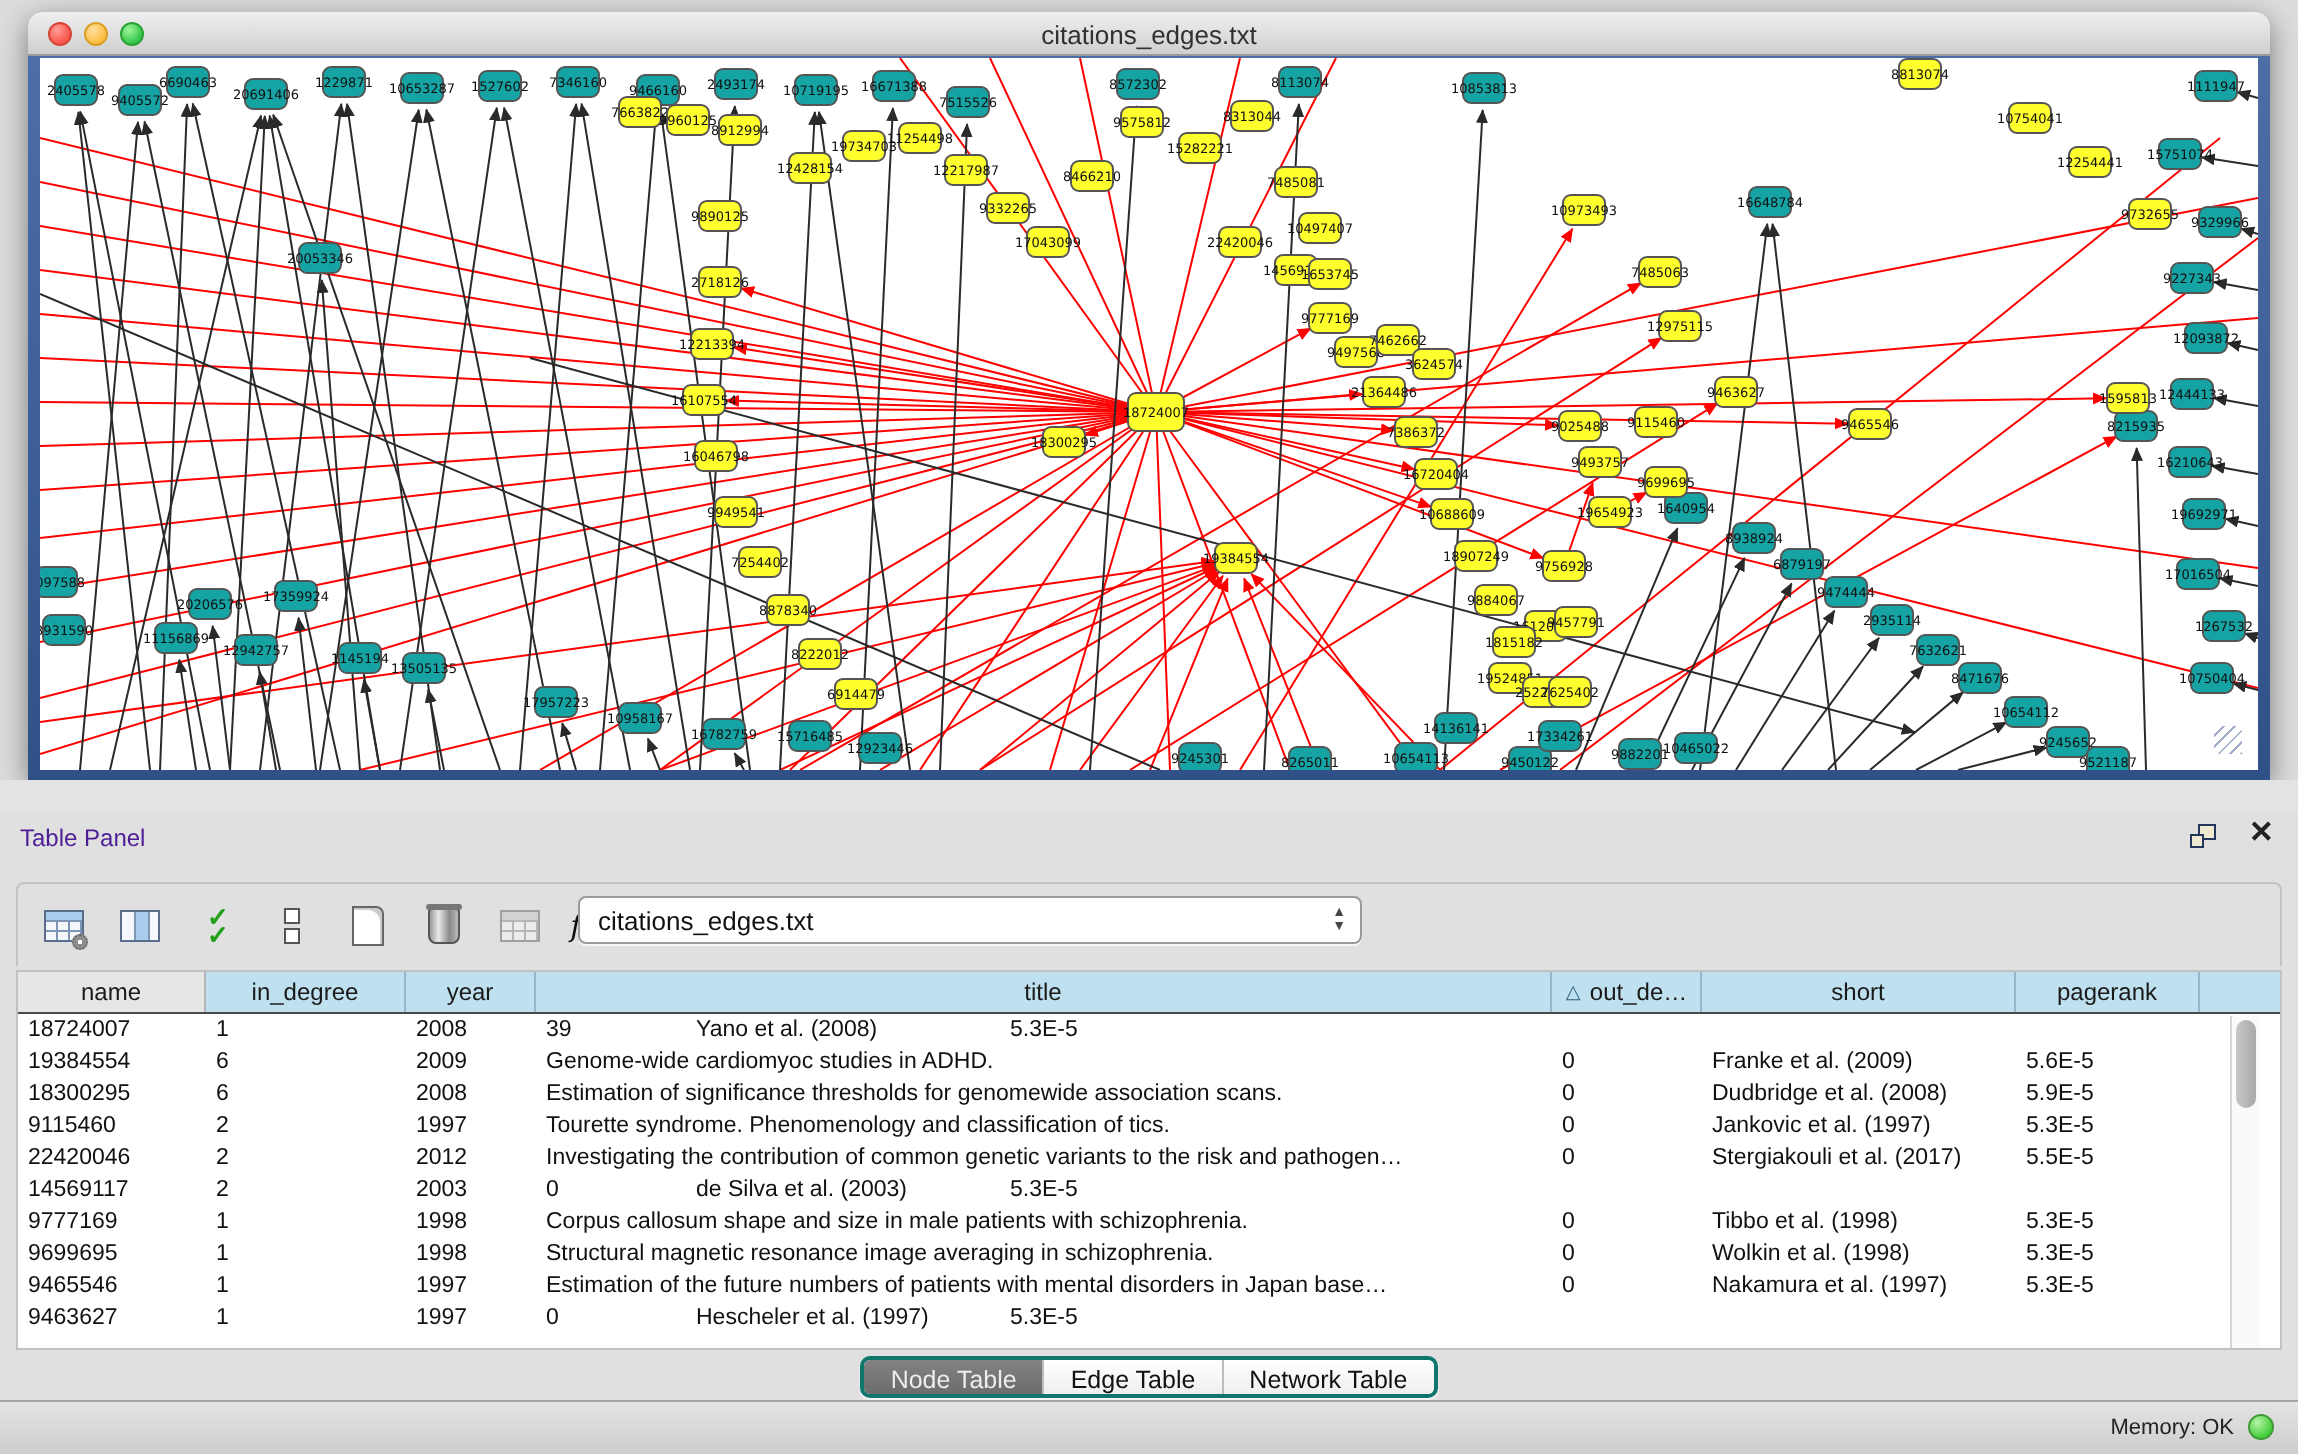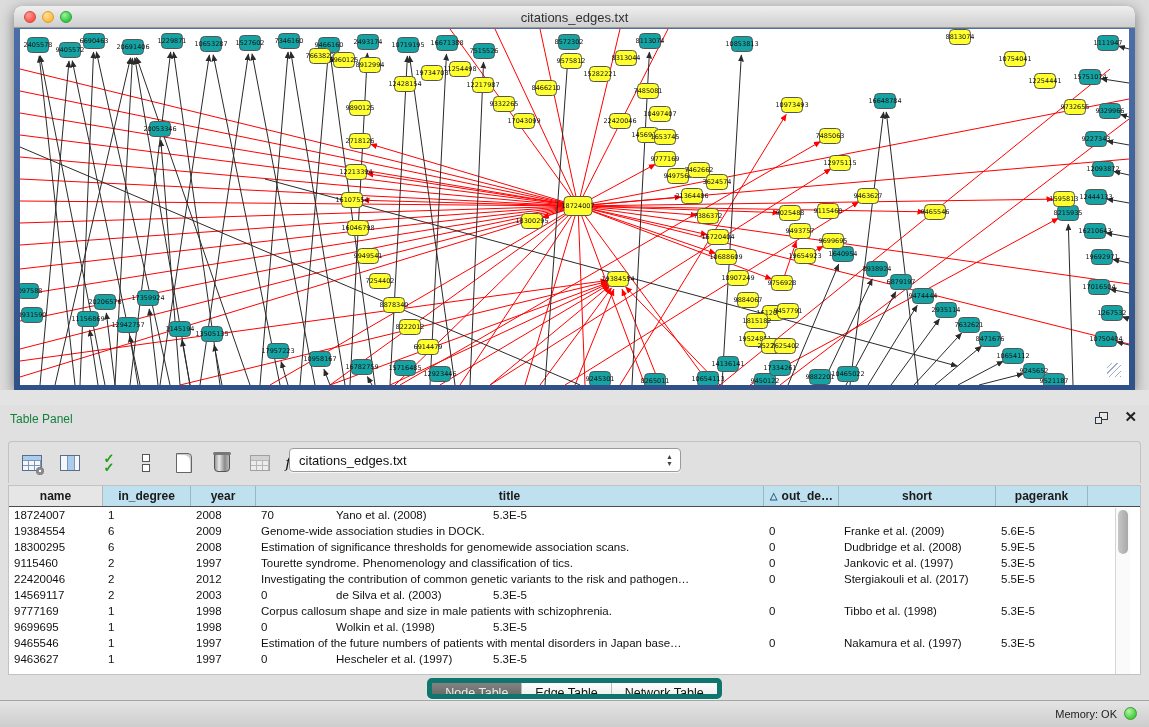--- a/index.html
+++ b/index.html
@@ -22,21 +22,21 @@
   #canvas-wrap { left:6px; top:23px; width:1109px; height:356px; background:#ffffff; overflow:hidden; }
   #net-svg { display:block; }
   .corner-grip { right:8px; bottom:8px; width:14px; height:14px;
     background:repeating-linear-gradient(135deg,transparent 0 3px,#8899bb 3px 4px); opacity:.8; }
 
   
   #splitter { left:0; top:390px; width:1149px; height:15px; background:#e3e3e3; }
 
   
   #table-panel { left:0; top:405px; width:1149px; height:295px; background:#e0e0e0; }
-  #panel-title { left:10px; top:7px; font-size:12px; color:#15803d; }
+  #panel-title { left:10px; top:7px; font-size:12px; color:#4c1d95; }
   #float-icon { right:40px; top:7px; width:14px; height:13px; }
   #float-icon .sq1 { position:absolute; left:4px; top:0; width:9px; height:8px; border:1px solid #24365c; background:#efe9d2; }
   #float-icon .sq2 { position:absolute; left:0; top:5px; width:7px; height:7px; border:1px solid #24365c; background:#efe9d2; }
   #close-icon { right:12px; top:4px; font-size:15px; font-weight:bold; color:#222; line-height:16px; }
 
   #toolbar { left:8px; top:36px; width:1133px; height:42px;
     border:1px solid #c2c2c2; border-bottom:none; border-radius:4px 4px 0 0;
     display:flex; align-items:center; gap:12px; padding-left:10px; }
   .tool { width:26px; height:26px; display:flex; align-items:center; justify-content:center; position:relative; }
   .mini-table { width:20px; height:16px; border:1px solid #5a6e8c; background:
@@ -62,36 +62,36 @@
   #source-select { left:280px; top:6px; width:392px; height:24px; background:#fff;
       border:1px solid #9a9a9a; border-radius:4px; font-size:13px; color:#111;
       display:flex; align-items:center; padding-left:9px; box-shadow:0 1px 0 rgba(255,255,255,.7); }
   .updown { position:absolute; right:7px; top:4px; font-size:7px; color:#444; line-height:7px; text-align:center; }
 
   
   #table-area { left:8px; top:80px; width:1133px; height:190px; background:#fff;
       border:1px solid #c2c2c2; overflow:hidden; }
   #thead { display:flex; height:21px; border-bottom:1px solid #4a4a4a; background:#bfe0ef; }
   .th { font-size:12px; color:#1a1a1a; text-align:center; line-height:20px;
-      border-right:1px solid #94b7c9; overflow:hidden; white-space:nowrap;font-weight:bold; }
+      border-right:1px solid #94b7c9; overflow:hidden; white-space:nowrap; }
   .th.gray { background:#e6e6e6; border-right:1px solid #b5b5b5; }
   .sort-tri { display:inline-block; transform:scale(.8); color:#2b5d7a; }
-  .c0{width:94px;} .c1{width:88px;} .c2{width:65px;} .c3{width:508px;}
+  .c0{width:94px;} .c1{width:100px;} .c2{width:65px;} .c3{width:508px;}
   .c4{width:75px;} .c5{width:157px;} .c6{width:92px;}
   .trow { display:flex; height:16px; }
   .td { font-size:11.5px; color:#111; line-height:16px; white-space:nowrap;
       overflow:hidden; text-overflow:ellipsis; padding-left:5px; }
   #vscroll { position:absolute; right:10px; top:22px; width:15px; height:167px;
       background:#fafafa; border-left:1px solid #d5d5d5; }
   #vthumb { position:absolute; left:2px; top:2px; width:10px; height:44px;
       background:linear-gradient(90deg,#c7c7c7,#a8a8a8); border-radius:6px; }
 
   
   #table-tabs { left:0; top:273px; width:1149px; height:22px; display:flex; justify-content:center; }
-  .seg { height:21px; display:flex; border:5px solid #0f766e; border-radius:5px; overflow:hidden;
+  .seg { height:21px; display:flex; border:2px solid #0f766e; border-radius:5px; overflow:hidden;
       background:#fff; box-shadow:0 1px 1px rgba(255,255,255,.8); }
   .seg-btn { padding:0 13px; font-size:12.5px; line-height:20px; color:#111;
       border-right:1px solid #bdbdbd; background:linear-gradient(#fff,#efefef); }
   .seg-btn:last-child { border-right:none; }
   .seg-btn.active { background:linear-gradient(#828282,#6c6c6c); color:#ececec; }
 
   
   #statusbar { left:0; top:700px; width:1149px; height:27px;
       background:linear-gradient(#e4e4e4,#cdcdcd); border-top:1px solid #a5a5a5; }
   #mem-label { right:32px; top:7px; font-size:11px; color:#222; }
@@ -804,29 +804,29 @@
         <div class="th c3">title</div>
         <div class="th c4"><span class="sort-tri">△</span> out_de…</div>
         <div class="th c5">short</div>
         <div class="th c6">pagerank</div>
       </div>
     <div id="tbody">
         <div class="trow">
           <div class="td c0">18724007</div>
           <div class="td c1">1</div>
           <div class="td c2">2008</div>
-          <div class="td c4">70</div>
+          <div class="td c4">39</div>
           <div class="td c5">Yano et al. (2008)</div>
           <div class="td c6">5.3E-5</div>
         </div>
         <div class="trow">
           <div class="td c0">19384554</div>
           <div class="td c1">6</div>
           <div class="td c2">2009</div>
-          <div class="td c3">Genome-wide association studies in DOCK.</div>
+          <div class="td c3">Genome-wide cardiomyoc studies in ADHD.</div>
           <div class="td c4">0</div>
           <div class="td c5">Franke et al. (2009)</div>
           <div class="td c6">5.6E-5</div>
         </div>
         <div class="trow">
           <div class="td c0">18300295</div>
           <div class="td c1">6</div>
           <div class="td c2">2008</div>
           <div class="td c3">Estimation of significance thresholds for genomewide association scans.</div>
           <div class="td c4">0</div>
@@ -865,20 +865,21 @@
           <div class="td c2">1998</div>
           <div class="td c3">Corpus callosum shape and size in male patients with schizophrenia.</div>
           <div class="td c4">0</div>
           <div class="td c5">Tibbo et al. (1998)</div>
           <div class="td c6">5.3E-5</div>
         </div>
         <div class="trow">
           <div class="td c0">9699695</div>
           <div class="td c1">1</div>
           <div class="td c2">1998</div>
+          <div class="td c3">Structural magnetic resonance image averaging in schizophrenia.</div>
           <div class="td c4">0</div>
           <div class="td c5">Wolkin et al. (1998)</div>
           <div class="td c6">5.3E-5</div>
         </div>
         <div class="trow">
           <div class="td c0">9465546</div>
           <div class="td c1">1</div>
           <div class="td c2">1997</div>
           <div class="td c3">Estimation of the future numbers of patients with mental disorders in Japan base…</div>
           <div class="td c4">0</div>

